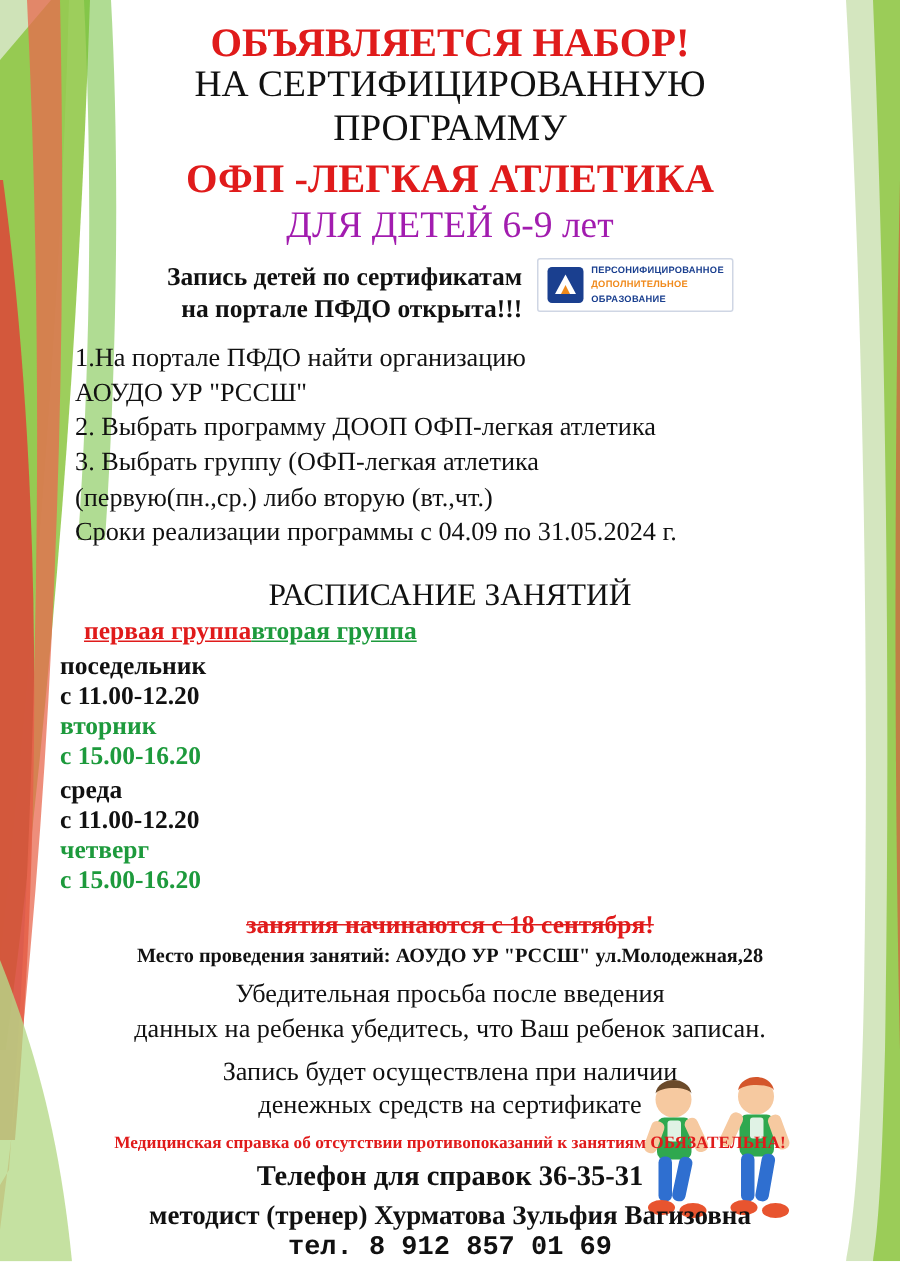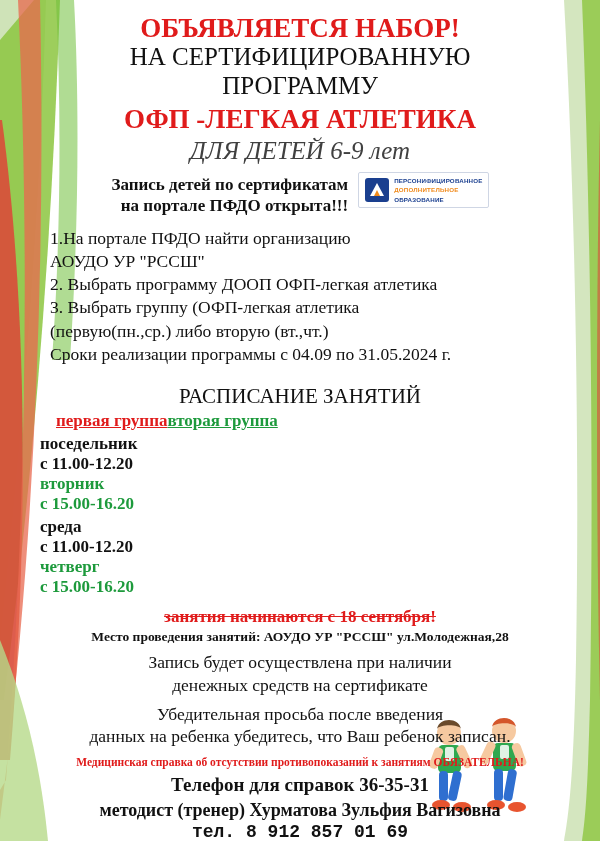--- a/index.html
+++ b/index.html
@@ -59,22 +59,21 @@
   }
   .title3 {
     font-size: 27px;
     line-height: 1.1;
     margin: 6px 0 0 0;
   }
   .title4 {
     font-size: 25px;
     line-height: 1.1;
     margin: 2px 0 6px 0;
-    color: #404040;
-    font-style: italic;
+    color: #a21caf;
   }
   .reg-block {
     display: flex;
     align-items: flex-start;
     justify-content: center;
     gap: 10px;
     margin-top: 8px;
   }
   .reg-text {
     font-size: 17px;
@@ -292,26 +291,26 @@
       <span class="c1">среда</span>
       <span class="c2">с 11.00-12.20</span>
       <span class="c3">четверг</span>
       <span class="c4">с 15.00-16.20</span>
     </div>
 
     <div class="start-line">занятия начинаются с  18 сентября!</div>
     <div class="place-line">Место проведения занятий: АОУДО УР "РССШ" ул.Молодежная,28</div>
 
     <div class="para">
+      <div>Убедительная просьба после введения</div>
+      <div>данных на ребенка убедитесь,  что Ваш ребенок записан.</div>
+    </div>
+    <div class="para">
       <div>Запись будет осуществлена при наличии</div>
       <div>денежных средств на сертификате</div>
-    </div>
-    <div class="para">
-      <div>Убедительная просьба после введения</div>
-      <div>данных на ребенка убедитесь,  что Ваш ребенок записан.</div>
     </div>
 
     <div class="med-line">Медицинская справка об отсутствии противопоказаний к занятиям ОБЯЗАТЕЛЬНА!</div>
     <div class="phone-line">Телефон для справок  36-35-31</div>
     <div class="coach-line">методист (тренер) Хурматова Зульфия Вагизовна</div>
     <div class="tel-line">тел. 8 912 857 01 69</div>
     <div class="closing">Мы рады вас видеть!</div>
   </div>
 
   <svg class="kids" viewBox="0 0 150 120" xmlns="http://www.w3.org/2000/svg">

